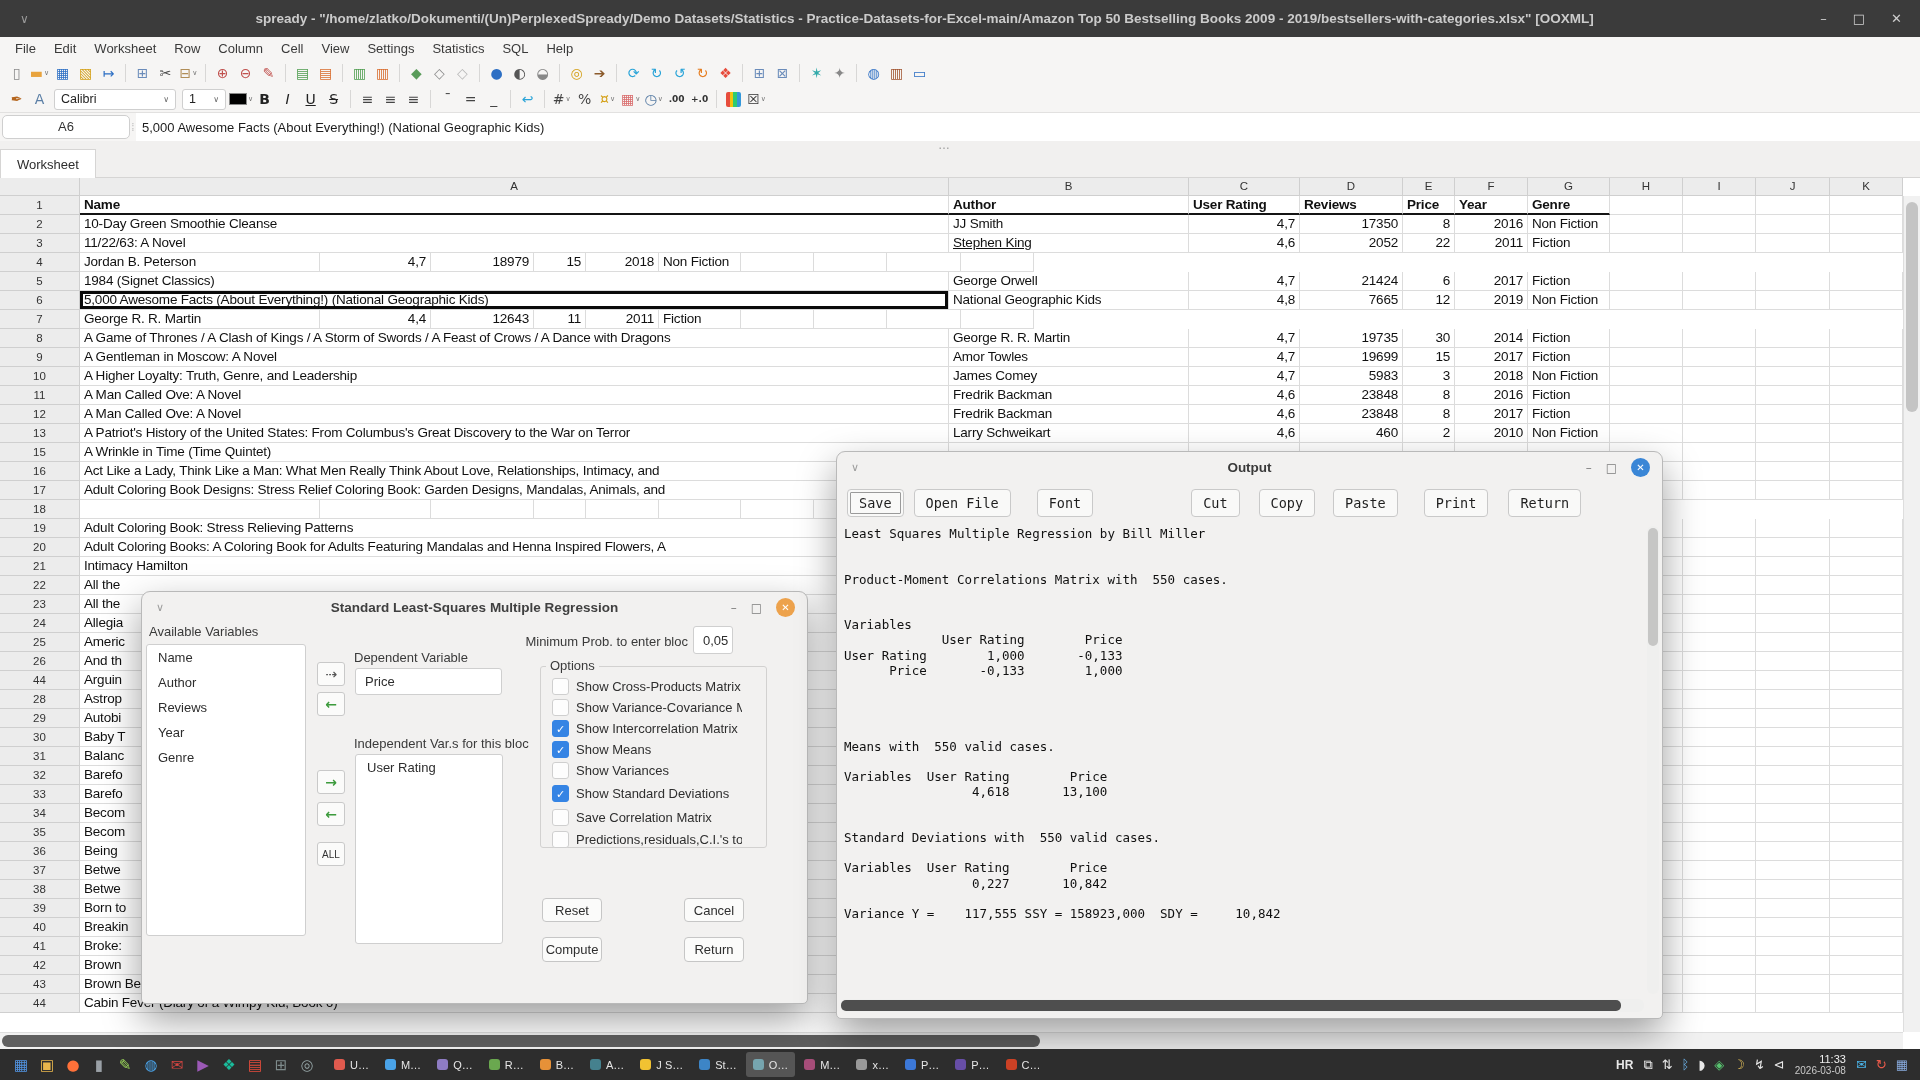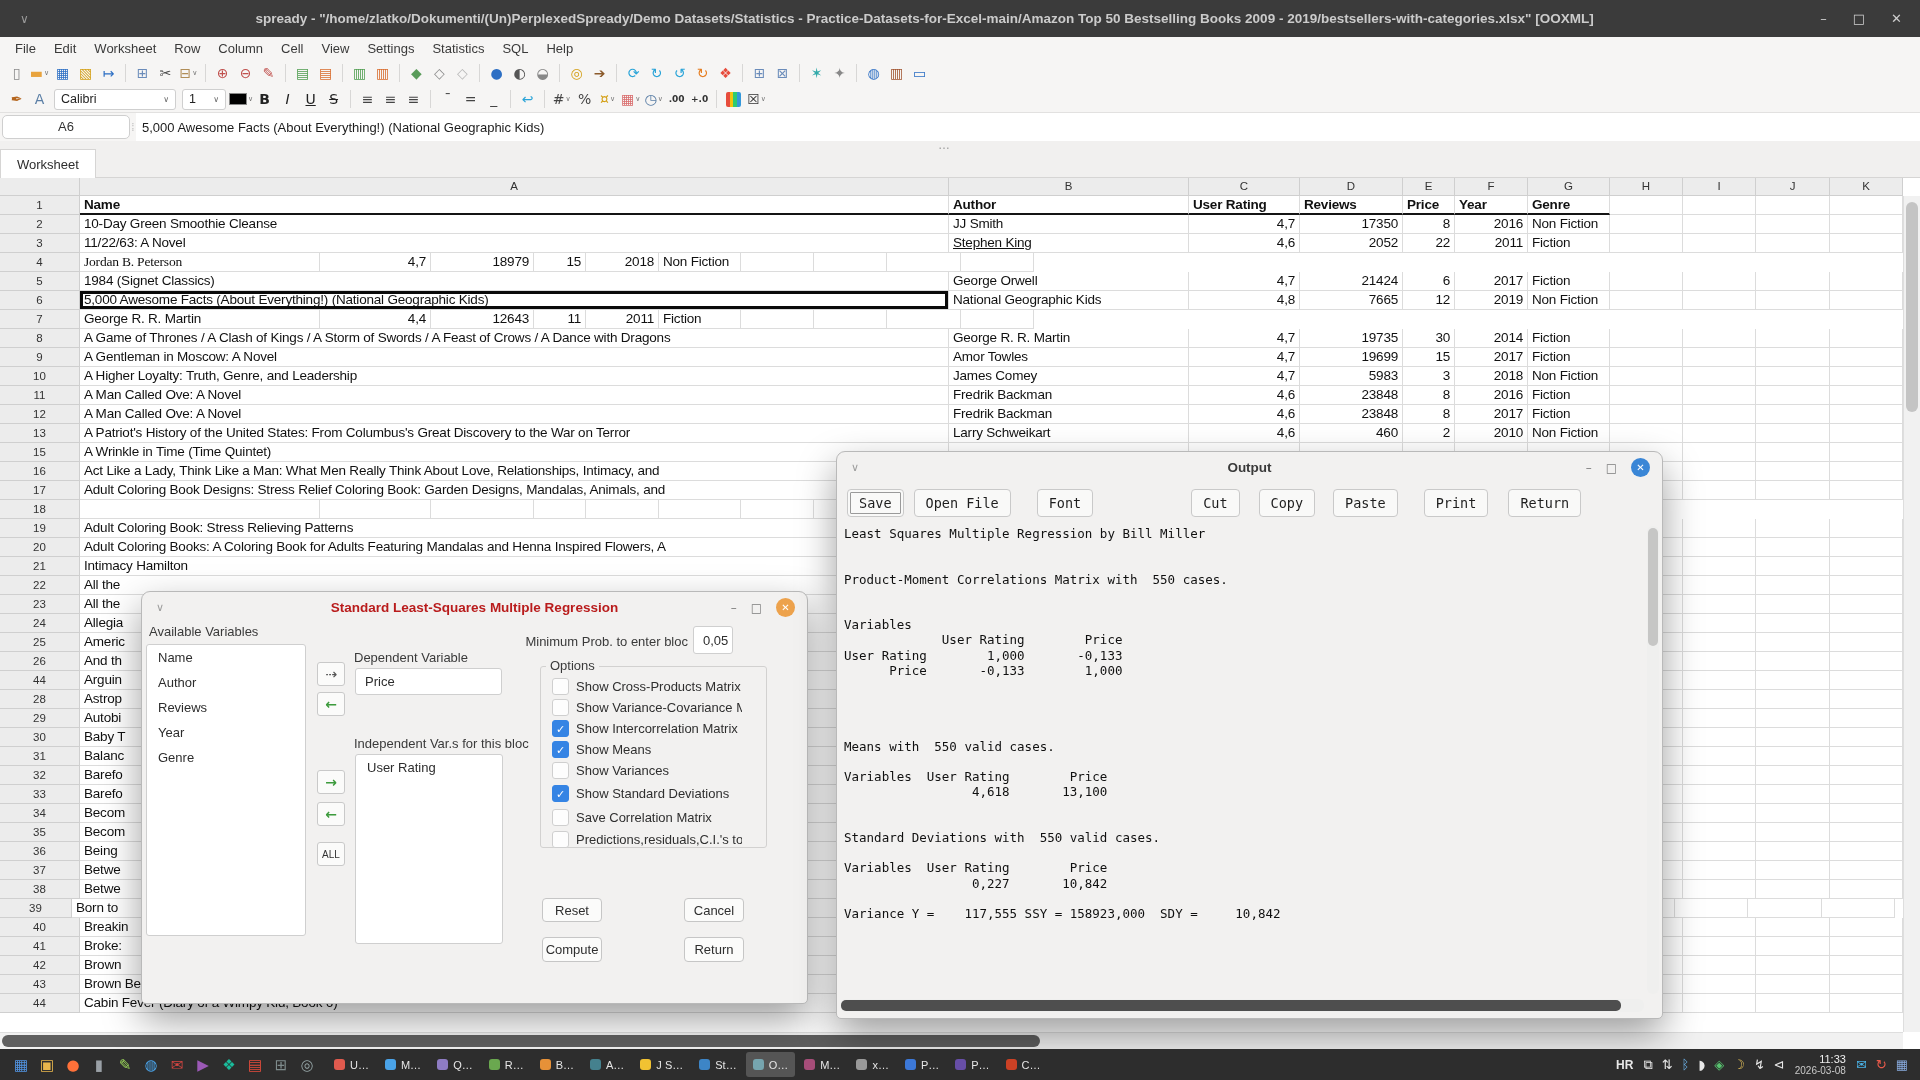--- a/index.html
+++ b/index.html
@@ -53,21 +53,21 @@
   
   .win { position:absolute; background:#f2f1f0; border:1px solid #b9b9b9; border-radius:9px 9px 5px 5px; box-shadow:0 16px 38px rgba(0,0,0,.38); }
   .win-title { height:31px; display:flex; align-items:center; position:relative; }
   .win-title .chev { margin-left:14px; color:#9c9c9c; font-size:11px; font-family:"DejaVu Sans",sans-serif; }
   .win-title .wt { position:absolute; left:0; right:0; text-align:center; font-weight:bold; font-size:13.5px; }
   .win-title .ctls { margin-left:auto; display:flex; align-items:center; gap:14px; margin-right:12px; color:#7e7e7e; font-family:"DejaVu Sans",sans-serif; font-size:12px; }
   .closec { width:19px; height:19px; border-radius:50%; color:#fff; font-size:10px; display:flex; align-items:center; justify-content:center; }
 
   
   #regdlg { left:141px; top:591px; width:667px; height:413px; }
-  #regdlg .wt { color:#b91c1c; }
+  #regdlg .wt { color:#404040; }
   #regdlg .closec { background:#eda24c; }
   .rlabel { position:absolute; font-size:13px; color:#3a3a3a; white-space:nowrap; overflow:hidden; }
   .rlist { position:absolute; background:#fff; border:1px solid #cfcfcf; border-radius:3px; font-size:13px; overflow:hidden; }
   .rlist .item { padding:5px 11px; color:#2d2d2d; }
   .tbox { position:absolute; background:#fff; border:1px solid #cfcfcf; border-radius:3px; font-size:13px; color:#2d2d2d; display:flex; align-items:center; padding-left:9px; }
   .arrowbtn { position:absolute; width:28px; height:24px; background:#fbfbfa; border:1px solid #c9c9c9; border-radius:3px; display:flex; align-items:center; justify-content:center; font-size:14px; font-family:"DejaVu Sans",sans-serif; }
   .groupbox { position:absolute; border:1px solid #d2d1d0; border-radius:3px; }
   .grouplabel { position:absolute; font-size:13px; color:#3a3a3a; background:#f2f1f0; padding:0 4px; }
   .cbrow { position:absolute; display:flex; align-items:center; gap:7px; height:17px; width:190px; overflow:hidden; }
   .cb { width:17px; height:17px; flex:none; border:1px solid #cfcfcf; border-radius:3px; background:#fdfdfd; color:#fff; font-size:11px; text-align:center; line-height:16px; }
@@ -400,21 +400,21 @@
       <div class="cell num" style="width: 52px;">22</div>
       <div class="cell num" style="width: 73px;">2011</div>
       <div class="cell" style="width: 82px;">Fiction</div>
       <div class="cell" style="width: 73px;"></div>
       <div class="cell" style="width: 73px;"></div>
       <div class="cell" style="width: 74px;"></div>
       <div class="cell" style="width: 73px;"></div>
     </div>
     <div class="grow">
       <div class="cell rowhead" style="width: 80px;">4</div>
-      <div class="cell" style="width: 240px; font-family: Liberation Serif, serif;">Jordan B. Peterson</div>
+      <div class="cell" style="width: 240px;">Jordan B. Peterson</div>
       <div class="cell num" style="width: 111px;">4,7</div>
       <div class="cell num" style="width: 103px;">18979</div>
       <div class="cell num" style="width: 52px;">15</div>
       <div class="cell num" style="width: 73px;">2018</div>
       <div class="cell" style="width: 82px;">Non Fiction</div>
       <div class="cell" style="width: 73px;"></div>
       <div class="cell" style="width: 73px;"></div>
       <div class="cell" style="width: 74px;"></div>
       <div class="cell" style="width: 73px;"></div>
     </div>
@@ -872,21 +872,21 @@
       <div class="cell num" style="width: 103px;"></div>
       <div class="cell num" style="width: 52px;"></div>
       <div class="cell num" style="width: 73px;"></div>
       <div class="cell" style="width: 82px;"></div>
       <div class="cell" style="width: 73px;"></div>
       <div class="cell" style="width: 73px;"></div>
       <div class="cell" style="width: 74px;"></div>
       <div class="cell" style="width: 73px;"></div>
     </div>
     <div class="grow">
-      <div class="cell rowhead" style="width: 72px;">39</div>
+      <div class="cell rowhead" style="width: 80px;">39</div>
       <div class="cell" style="width: 869px;">Born to</div>
       <div class="cell" style="width: 240px;"></div>
       <div class="cell num" style="width: 111px;"></div>
       <div class="cell num" style="width: 103px;"></div>
       <div class="cell num" style="width: 52px;"></div>
       <div class="cell num" style="width: 73px;"></div>
       <div class="cell" style="width: 82px;"></div>
       <div class="cell" style="width: 73px;"></div>
       <div class="cell" style="width: 73px;"></div>
       <div class="cell" style="width: 74px;"></div>

